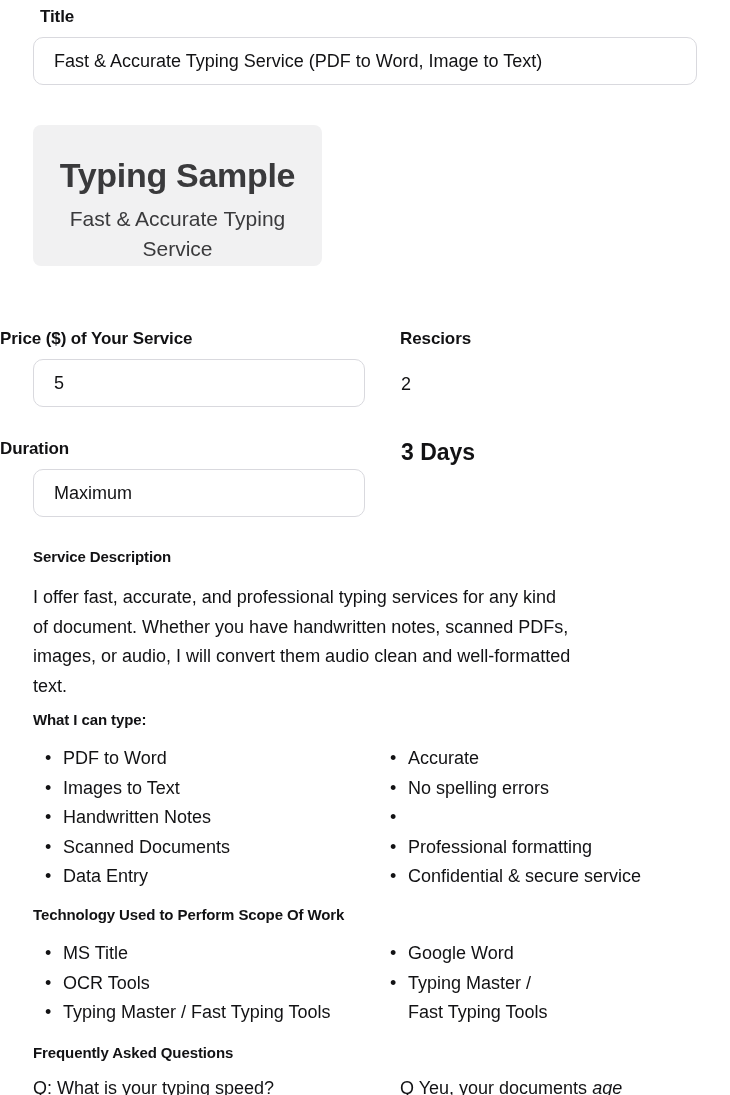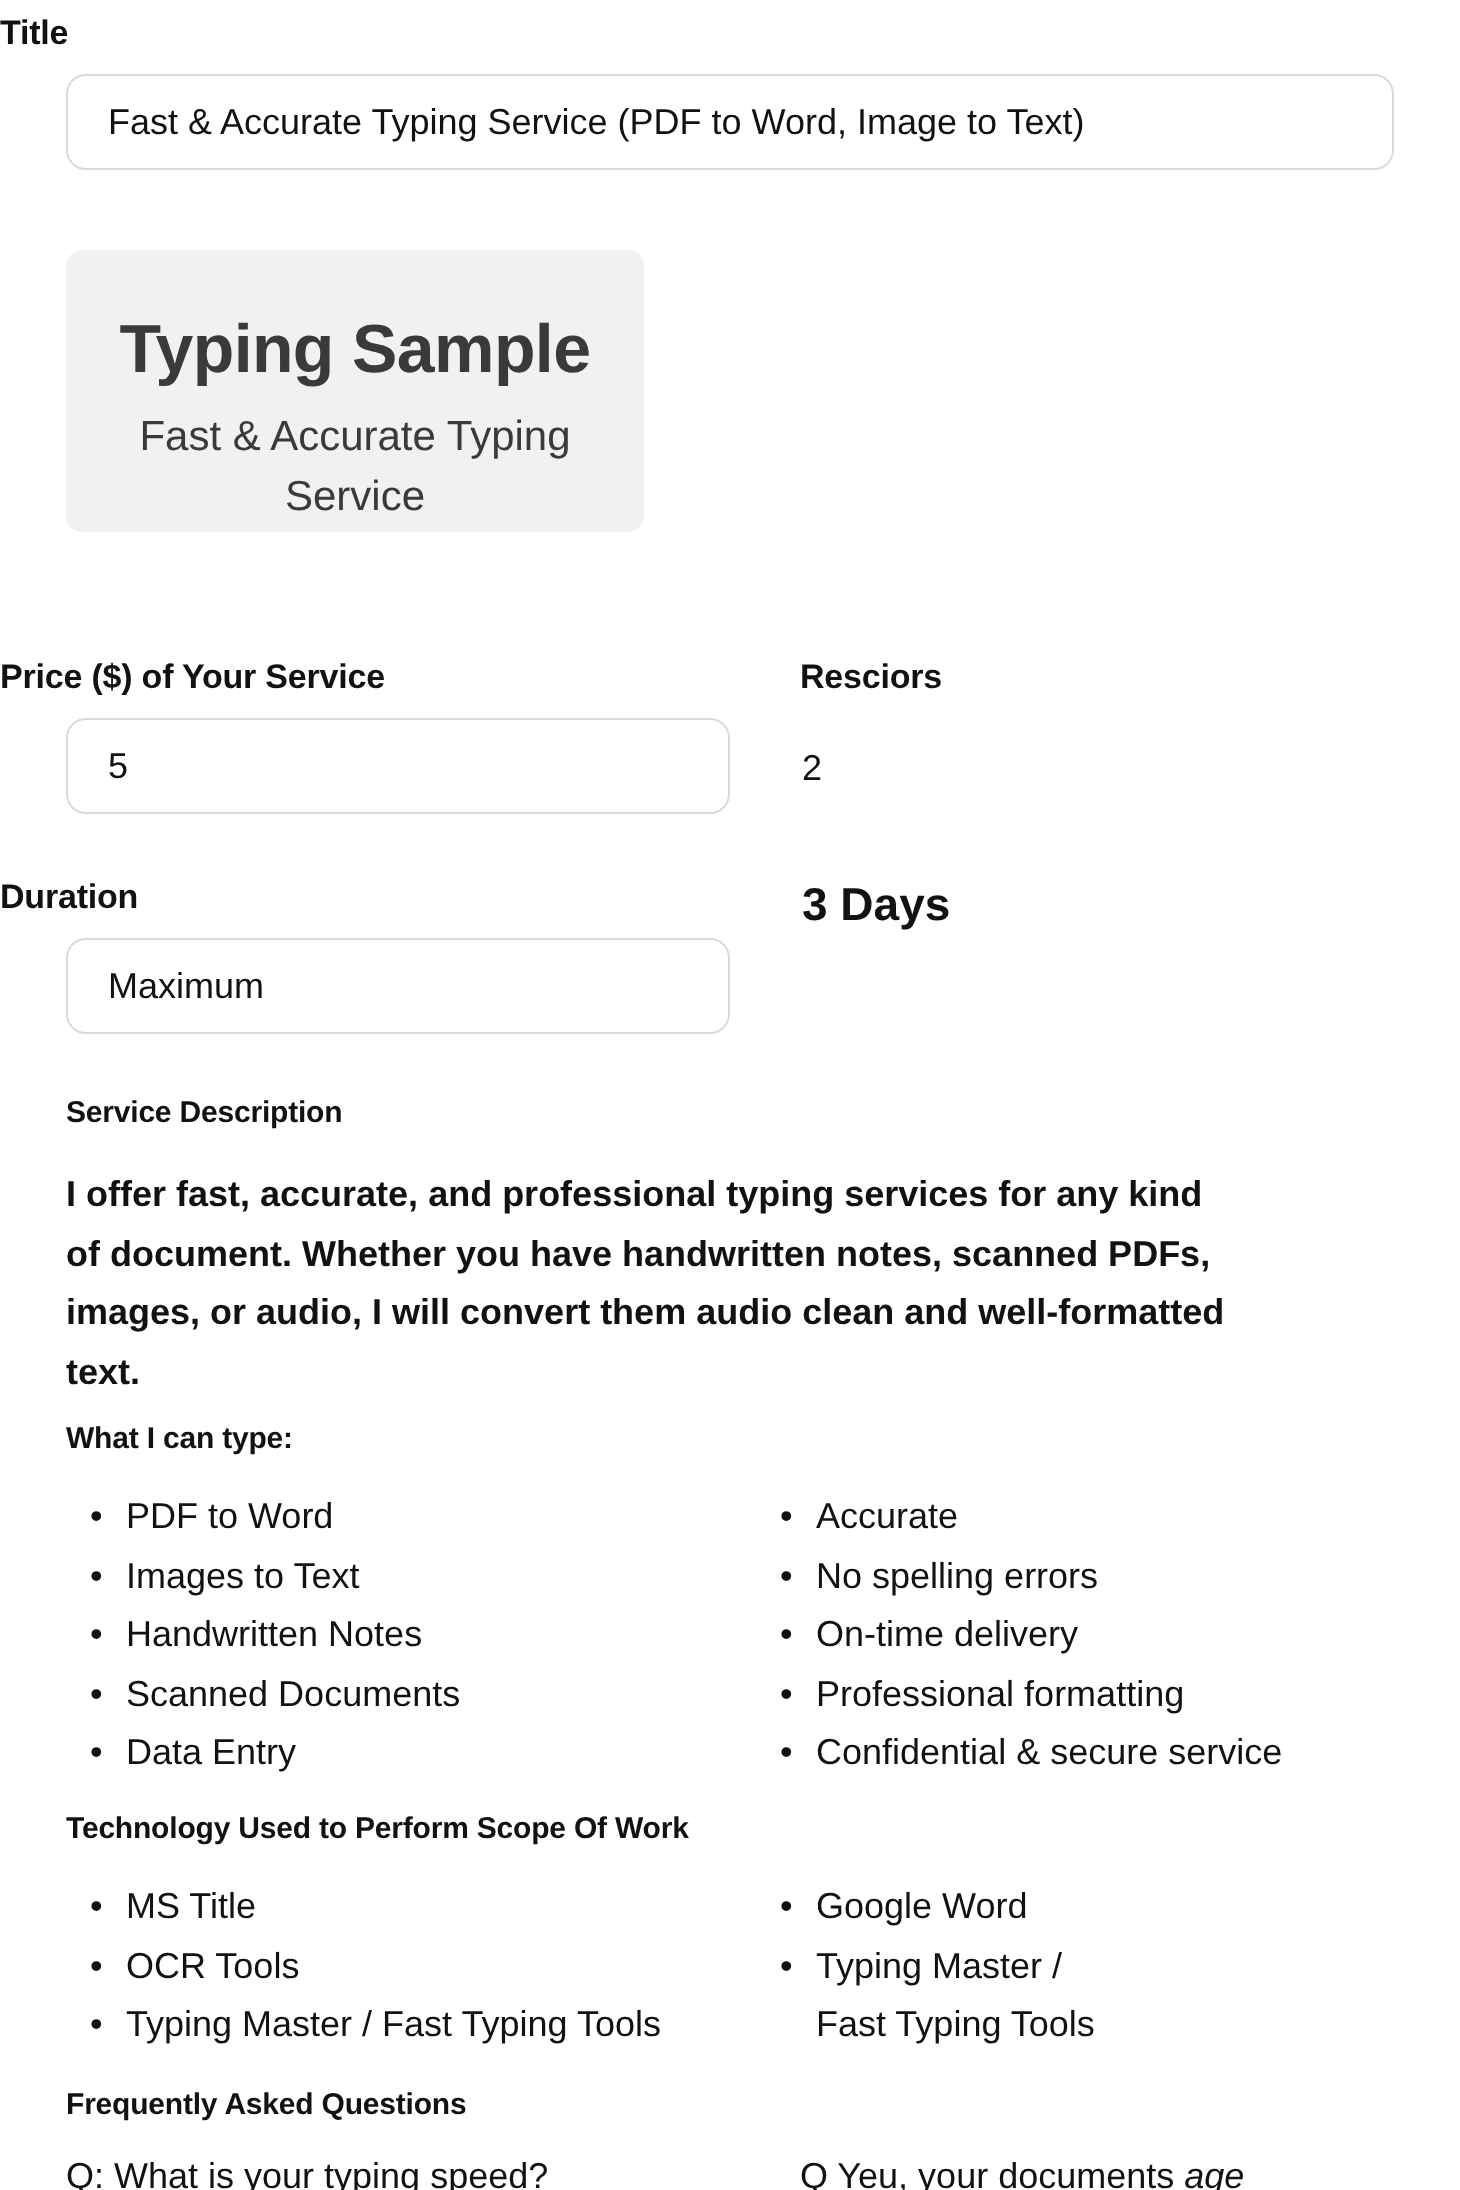--- a/index.html
+++ b/index.html
@@ -36,35 +36,35 @@
   .card-sub {
     margin:9px auto 0; width:250px; font-size:21px; font-weight:400;
     line-height:30px; color:#3a3a3c;
   }
 
   .section-h {
     position:absolute; left:33px; font-size:15px; font-weight:700;
     letter-spacing:-0.1px; color:#121214; white-space:nowrap;
   }
   .para { position:absolute; left:33px; font-size:18px; line-height:29.5px; color:#121214; }
-  .para div { white-space:nowrap;font-weight:bold; }
+  .para div { white-space:nowrap; }
 
   .blist { position:absolute; font-size:18px; line-height:29.5px; color:#121214; }
   .brow { display:flex; }
   .bdot { width:18px; flex:0 0 18px; }
   .btxt { white-space:nowrap; }
 
   .faq-line { position:absolute; top:1078px; font-size:18px; color:#121214; white-space:nowrap; }
 </style>
 </head>
 <body>
 
 <div class="page">
 
-  <div class="label" style="top:7px;">Title</div>
+  <div class="label" style="top:7px;padding-left:40px;">Title</div>
   <input class="tfield" style="left: 33px; top: 37px; width: 664px;" value="Fast &amp; Accurate Typing Service (PDF to Word, Image to Text)">
 
   <div class="card">
     <div class="card-heading">Typing Sample</div>
     <div class="card-sub">Fast &amp; Accurate Typing Service</div>
   </div>
 
   <div class="label" style="top:329px;">Price ($) of Your Service</div>
   <input class="tfield" style="left: 33px; top: 359px; width: 332px;" value="5">
   <div class="label" style="left:400px; top:329px;">Resciors</div>
@@ -109,21 +109,20 @@
     <div class="brow">
         <span class="bdot">•</span>
         <span class="btxt">Accurate</span>
       </div>
     <div class="brow">
         <span class="bdot">•</span>
         <span class="btxt">No spelling errors</span>
       </div>
     <div class="brow">
         <span class="bdot">•</span>
-        <span class="btxt">On-time delivery</span>
       </div>
     <div class="brow">
         <span class="bdot">•</span>
         <span class="btxt">Professional formatting</span>
       </div>
     <div class="brow">
         <span class="bdot">•</span>
         <span class="btxt">Confidential &amp; secure service</span>
       </div>
   </div>

